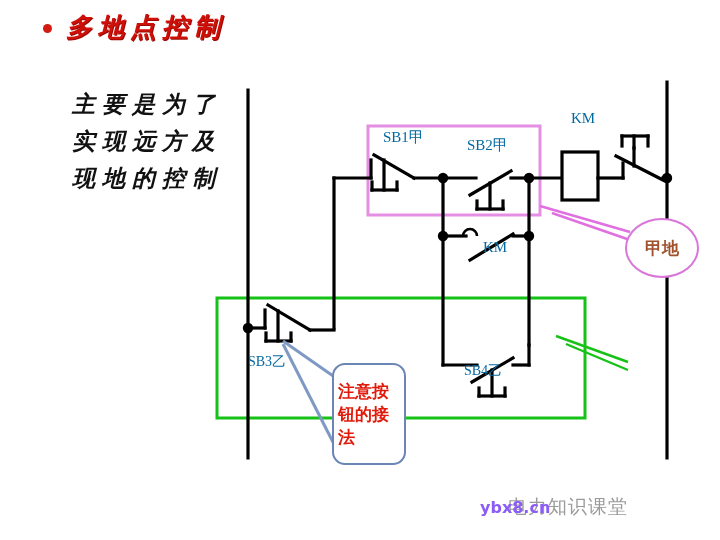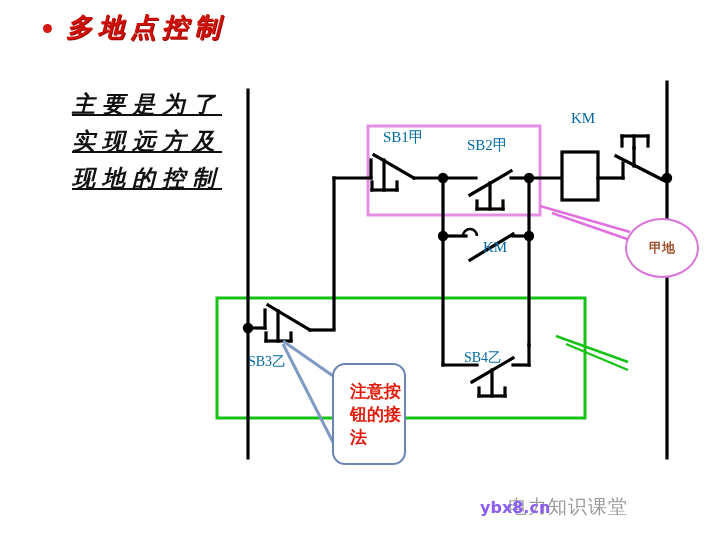--- a/index.html
+++ b/index.html
@@ -16,44 +16,44 @@
               font-weight:bold;font-style:italic;
               font-size:26px;line-height:34px;letter-spacing:6px;
               color:#cf1008;
               text-shadow:1px 1px 0 #9d0a04;}
 
   
   #body-text{position:absolute;left:62px;top:86px;width:160px;
              font-family:"DejaVu Sans",sans-serif;
              font-weight:bold;font-style:italic;
              font-size:23px;line-height:37px;letter-spacing:7px;
-             color:#111;text-align:right;text-decoration:underline;}
+             color:#111;text-align:right;}
 
   
   #circuit{position:absolute;left:0;top:0;width:720px;height:540px;}
 
   
   .lbl{position:absolute;font-family:"Liberation Serif",serif;
        font-size:15px;color:#0369a1;white-space:nowrap;}
   .lbl.sm{font-size:14px;}
 
   
   .bubble{position:absolute;display:flex;align-items:center;
           justify-content:center;border-radius:50%;
-          font-family:"DejaVu Sans",sans-serif;font-size:13px;
+          font-family:"DejaVu Sans",sans-serif;font-size:17px;
           font-weight:bold;color:#a0522d;background:#fff;}
   #bubble-jia{left:625px;top:218px;width:70px;height:56px;
               border:2.5px solid #d977d9;}
   #bubble-yi{left:622px;top:348px;width:70px;height:56px;
              border:2.5px solid #17a017;}
 
   #note-box{position:absolute;left:332px;top:363px;width:74px;height:102px;
             border:2.5px solid #6b85b5;border-radius:13px;background:#fff;
             display:flex;align-items:center;justify-content:flex-start;
-            padding-left:16px;box-sizing:border-box;}
+            padding-left:4px;box-sizing:border-box;}
   #note-box .note-txt{font-family:"DejaVu Sans",sans-serif;
             font-size:17px;font-weight:bold;line-height:23px;
             color:#e01b0b;letter-spacing:0px;}
 
   
   #wm{position:absolute;left:480px;top:492px;width:230px;height:32px;}
   #wm-gray{position:absolute;left:28px;top:2px;
            font-family:"DejaVu Sans",sans-serif;font-size:19px;
            font-weight:normal;color:#9a9a9a;letter-spacing:1px;}
   #wm-dark{position:absolute;left:0px;top:6px;
@@ -163,21 +163,21 @@
       <path d="M336,378 L283,341" stroke="#7e9ac4" stroke-width="3"></path>
       <path d="M338,452 L283,344" stroke="#7e9ac4" stroke-width="3"></path>
     </g>
   </svg>
 
   <div class="lbl" style="left:383px;top:128px;">SB1甲</div>
   <div class="lbl" style="left:467px;top:136px;">SB2甲</div>
   <div class="lbl" style="left:571px;top:110px;">KM</div>
   <div class="lbl" style="left:483px;top:239px;">KM</div>
   <div class="lbl sm" style="left:248px;top:353px;">SB3乙</div>
-  <div class="lbl sm" style="left:464px;top:349px;">SB4乙</div>
+  <div class="lbl sm" style="left:464px;top:362px;">SB4乙</div>
 
   <div class="bubble" id="bubble-jia">
     <span>甲地</span>
   </div>
 
   <div id="note-box">
     <span class="note-txt">注意按钮的接法</span>
   </div>
 
   <div id="wm">

